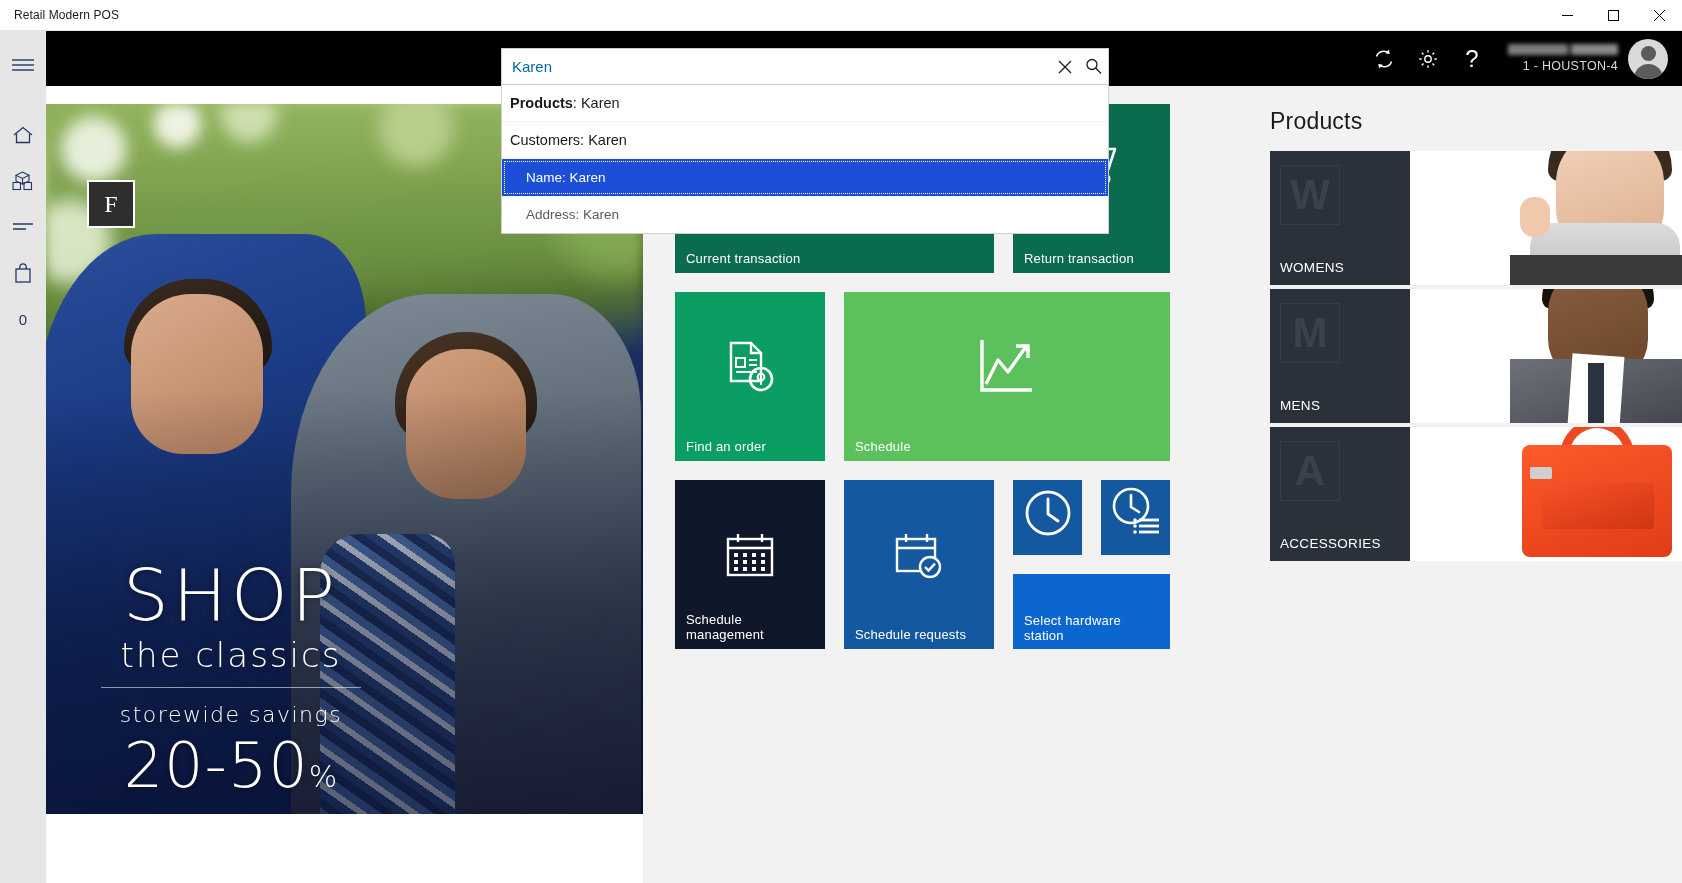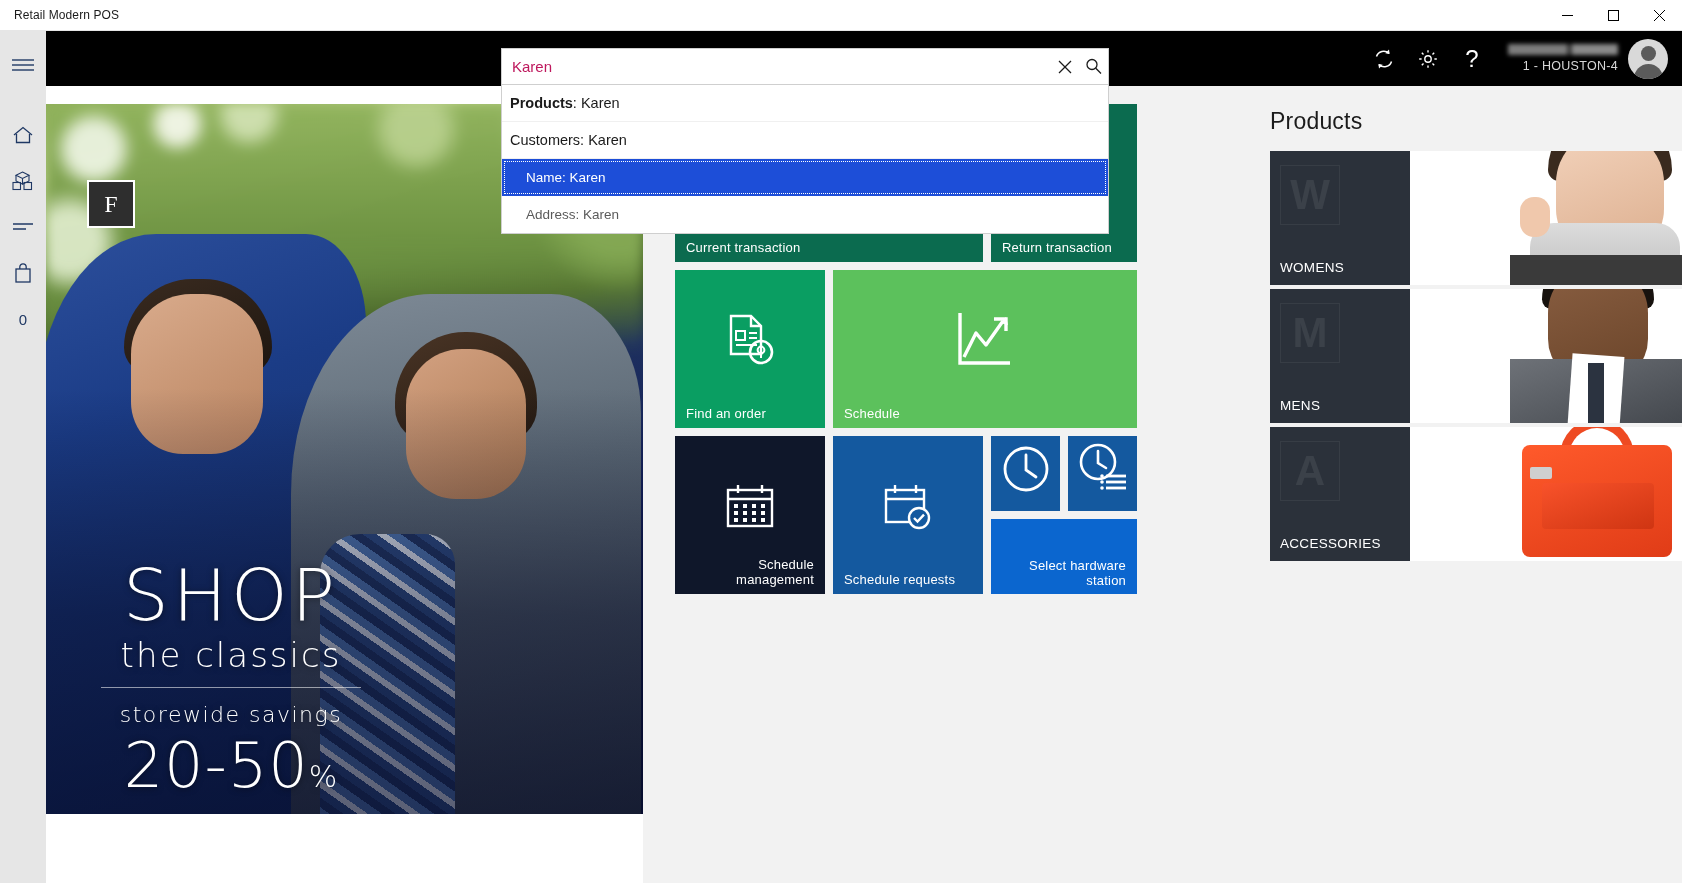--- a/index.html
+++ b/index.html
@@ -46,21 +46,21 @@
   .avatar .head { position:absolute; width:15px; height:15px; border-radius:50%;
                   background:#5b5b5b; left:12.5px; top:7px;}
   .avatar .body { position:absolute; width:29px; height:17px; border-radius:15px 15px 0 0;
                   background:#5b5b5b; left:5.5px; top:25px;}
 
   
   .searchwrap { position:absolute; left:455px; top:0px; width:608px; z-index:40; }
   .searchbox { height:37px; background:#fff; border:1px solid #cfcfcf; display:flex;
                align-items:center; margin-top:17px; }
   .searchbox input { flex:1; border:none; outline:none; height:35px; font-size:15px;
-                     padding-left:10px; color:#be185d; font-family:"Liberation Sans",sans-serif;}
+                     padding-left:10px; color:#0369a1; font-family:"Liberation Sans",sans-serif;}
   .sb-btn { width:29px; height:35px; display:flex; align-items:center; justify-content:center; color:#1b1b1b;}
 
   .suggest { background:#fff; border:1px solid #cfcfcf; border-top:none; width:608px;}
   .sg-item { height:37px; display:flex; align-items:center; padding-left:8px;
              font-size:14.5px; color:#1b1b1b; border-bottom:1px solid #f0f0f0;}
   .sg-item.group { font-weight:normal; }
   .sg-item.child { padding-left:24px; font-size:13.5px; color:#5a5a5a; border-bottom:none;}
   .sg-item.child.sel { background:#1d4ed8; color:#fff; outline:1px dotted #fff;
                        outline-offset:-3px;}
 
@@ -120,21 +120,21 @@
   .bt-rule { height:1px; background:rgba(255,255,255,.55); margin:12px 10px 14px 10px;}
   .bt-storewide { font-size:22px; font-weight:300; letter-spacing:1.5px;
              font-family:"DejaVu Sans", sans-serif;}
   .bt-pct { font-size:62px; font-weight:300; letter-spacing:1px; margin-top:2px;
              font-family:"DejaVu Sans", sans-serif;}
   .bt-pct small { font-size:30px; }
 
   
   .tiles-pane { flex:1; padding:18px 0 0 32px; background:#f2f2f2;}
   .tile-grid { display:grid; grid-template-columns:150px 150px 69px 69px;
-               grid-auto-rows:75px; gap:8px; width:446px;text-align:right;}
+               grid-auto-rows:75px; gap:19px; width:446px;}
   .tile { position:relative; color:#fff; overflow:hidden; display:block;}
   .tile .label { position:absolute; left:11px; bottom:7px; font-size:13px; line-height:15px;
                  letter-spacing:.2px;}
   .tile .gicon { position:absolute; left:50%; top:46%; transform:translate(-50%,-50%);}
 
   .t-cart { grid-column:1/3; grid-row:1/3; background:#0b6b4f;}
   .t-ret  { grid-column:3/5; grid-row:1/3; background:#0b6b4f;}
   .t-find { grid-column:1/2; grid-row:3/5; background:#0a9e62;}
   .t-rep  { grid-column:2/5; grid-row:3/5; background:#5cc15c;}
   .t-sman { grid-column:1/2; grid-row:5/7; background:#0f172a;}

